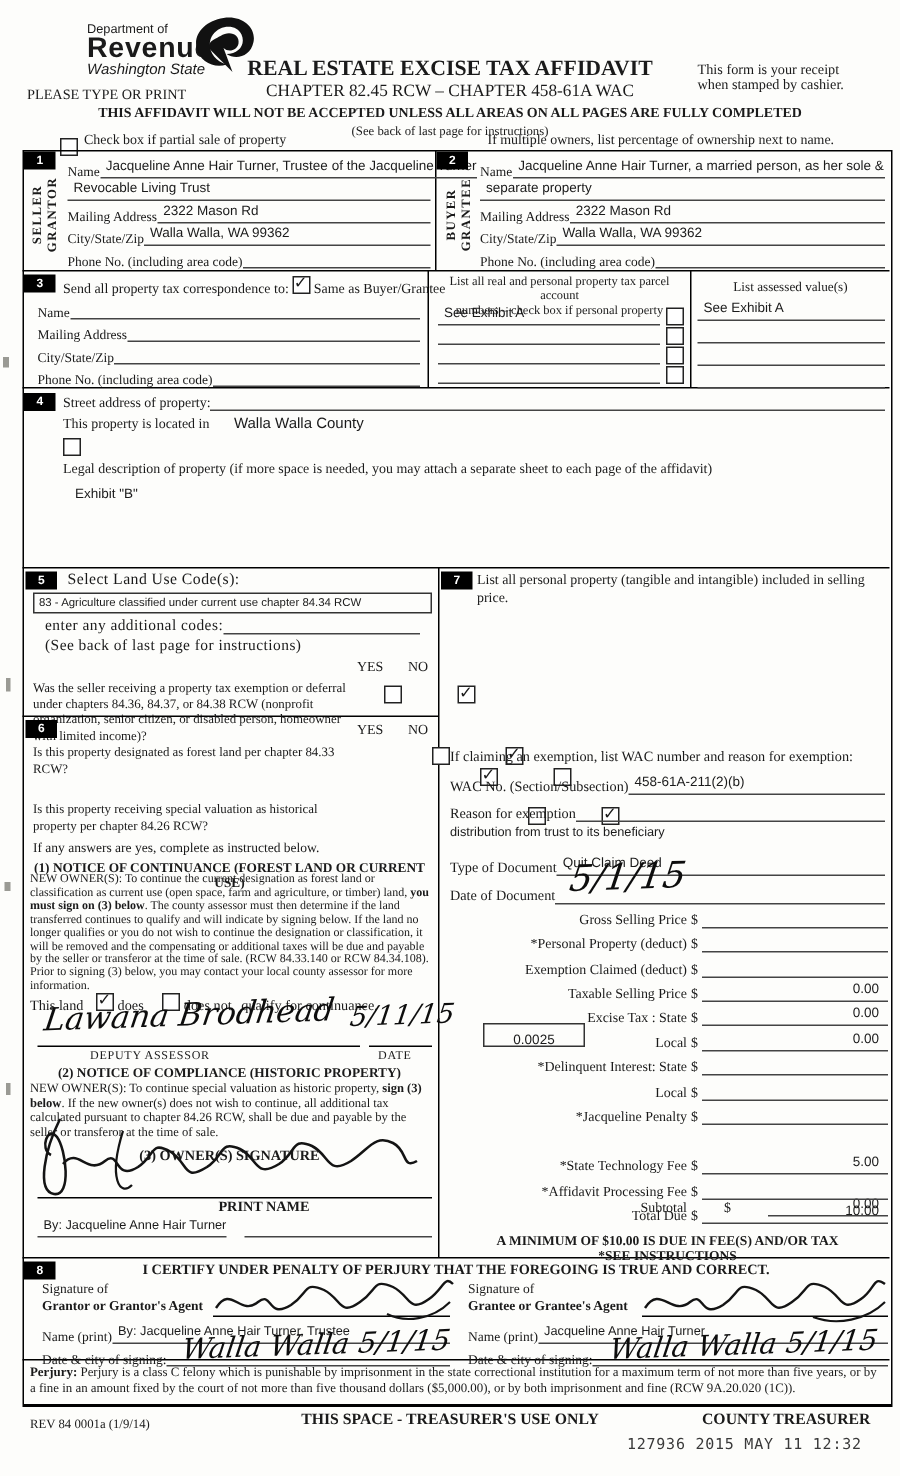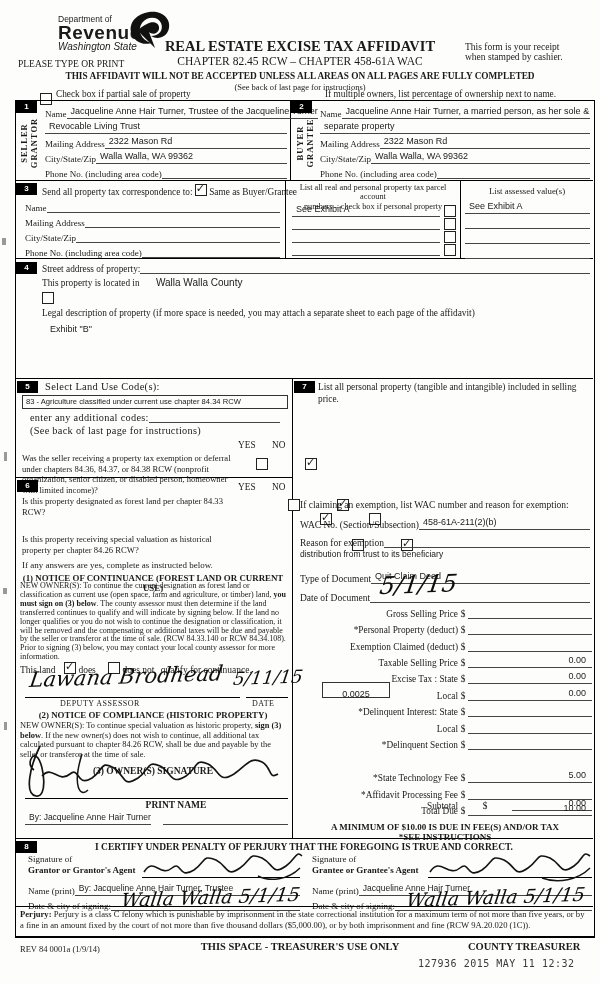--- a/index.html
+++ b/index.html
@@ -365,21 +365,21 @@
       <span class="mlabel">*Delinquent Interest: State</span>
       <span class="dol">$</span>
       <span class="mline"><span class="mval"></span></span>
     </div>
   <div class="mrow" style="top:719px;">
       <span class="mlabel">Local</span>
       <span class="dol">$</span>
       <span class="mline"><span class="mval"></span></span>
     </div>
   <div class="mrow" style="top:735px;">
-      <span class="mlabel">*Delinquent Section</span>
+      <span class="mlabel">*Jacqueline Penalty</span>
       <span class="dol">$</span>
       <span class="mline"><span class="mval"></span></span>
     </div>
   <div class="mrow" style="top:796px;gap:22px;">
       <span class="mlabel">Subtotal</span>
       <span class="dol">$</span>
       <span class="mline"><span class="mval">0.00</span></span>
     </div>
   <div class="mrow" style="top:768px;">
       <span class="mlabel">*State Technology Fee</span>

